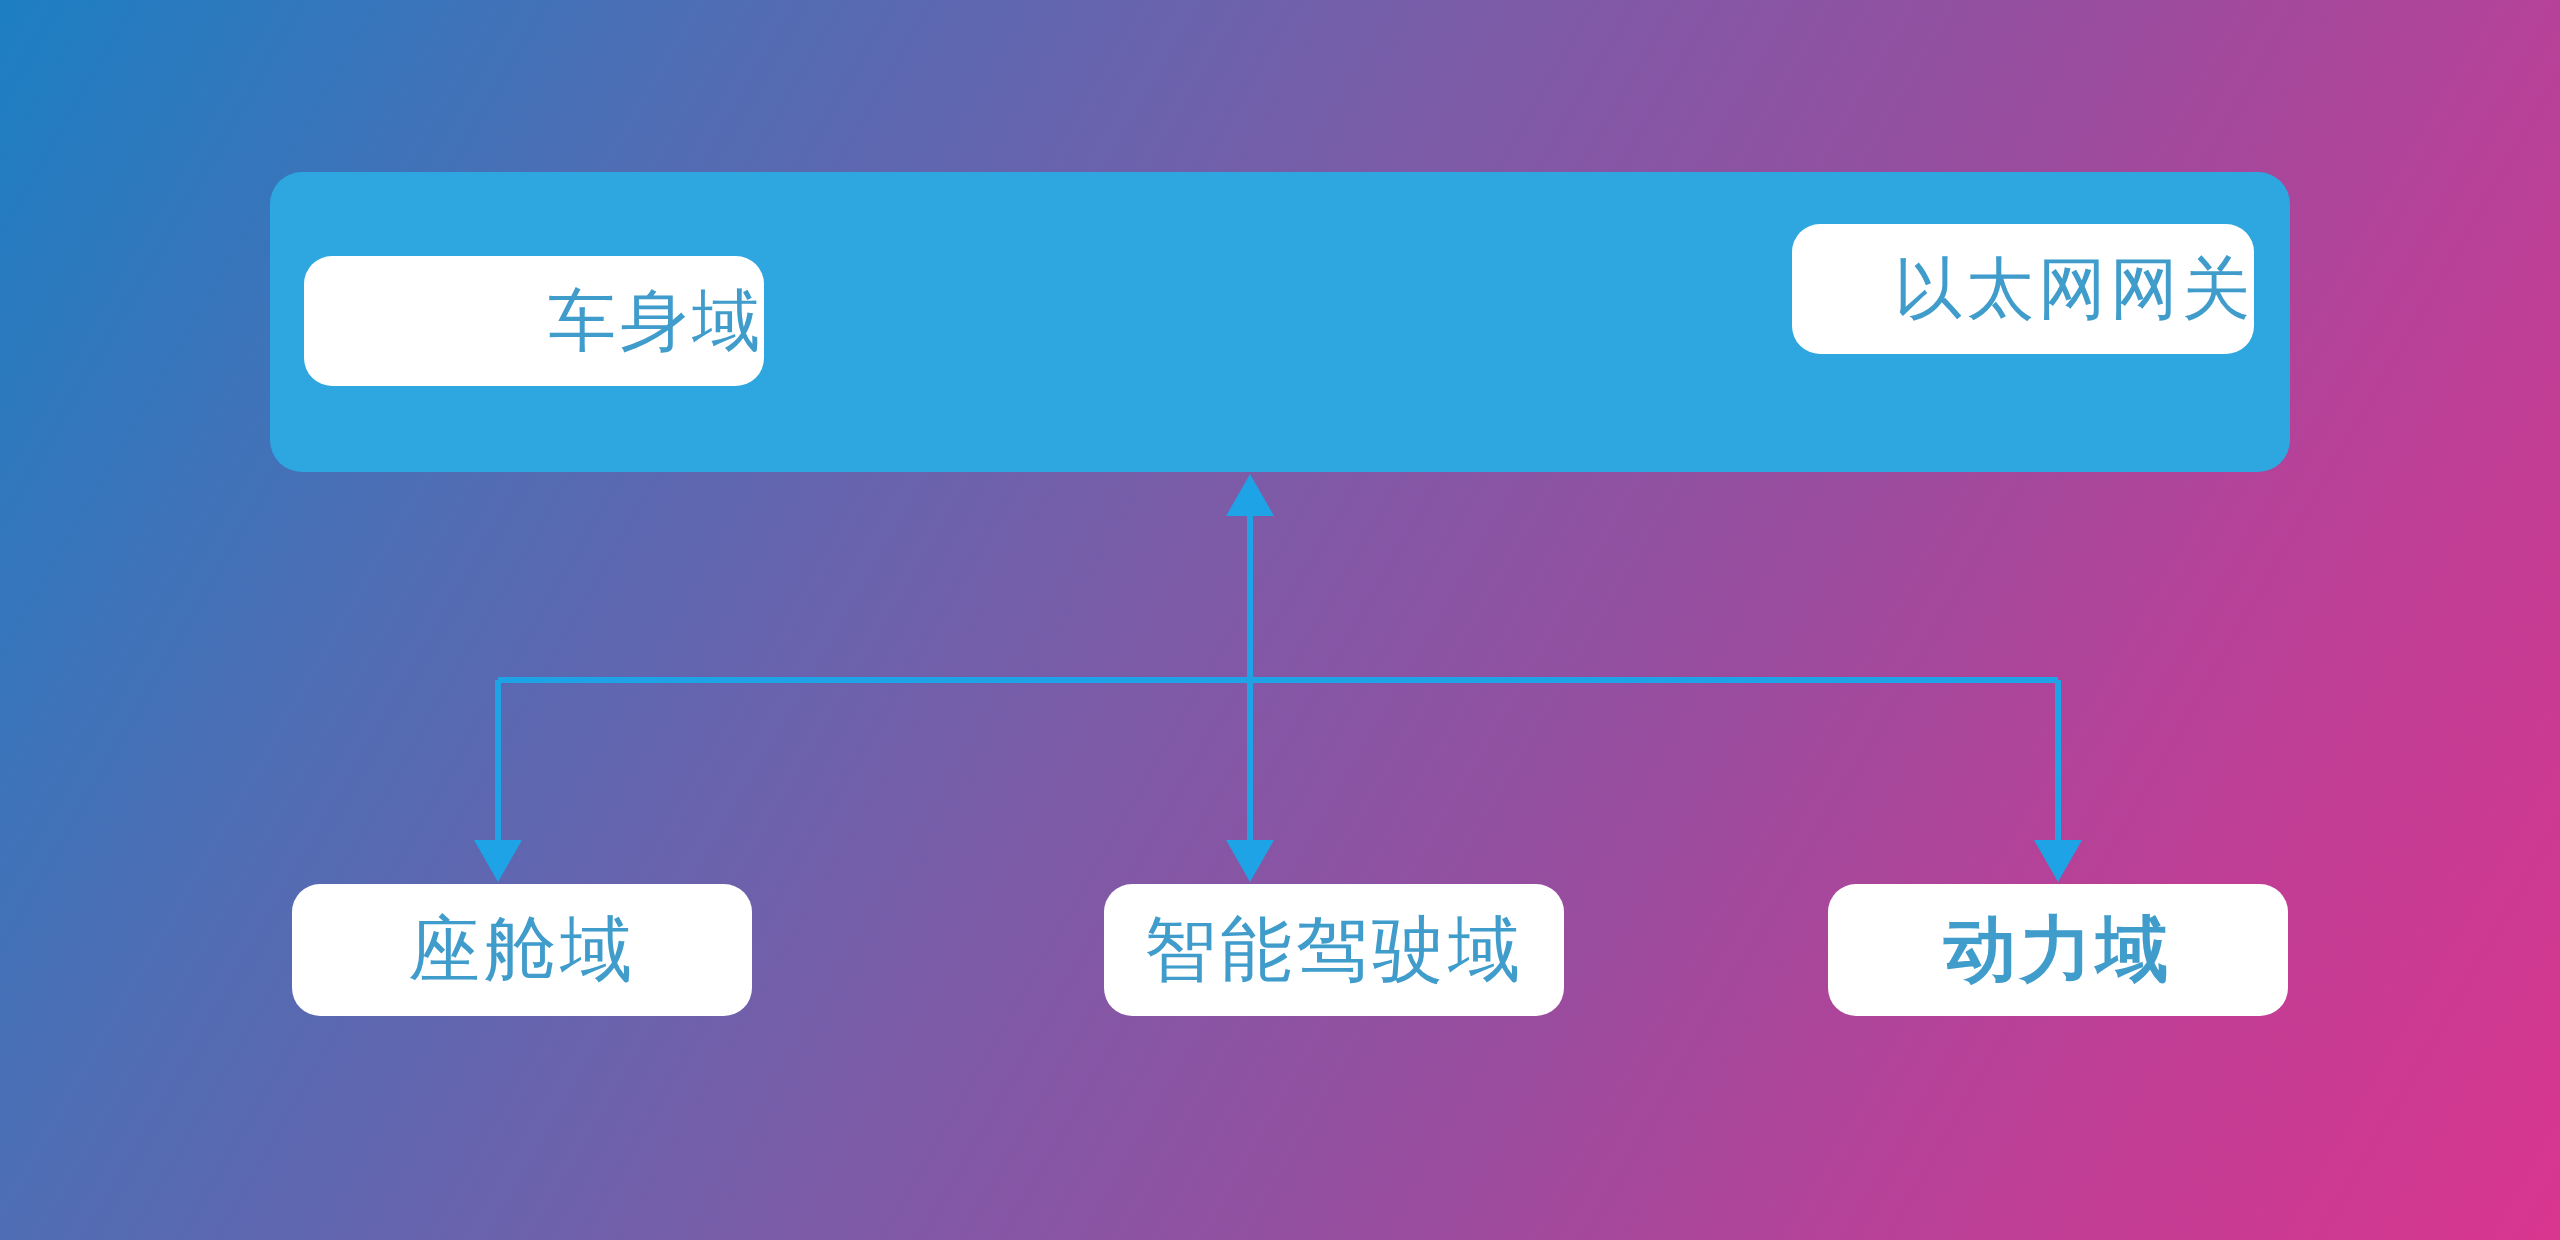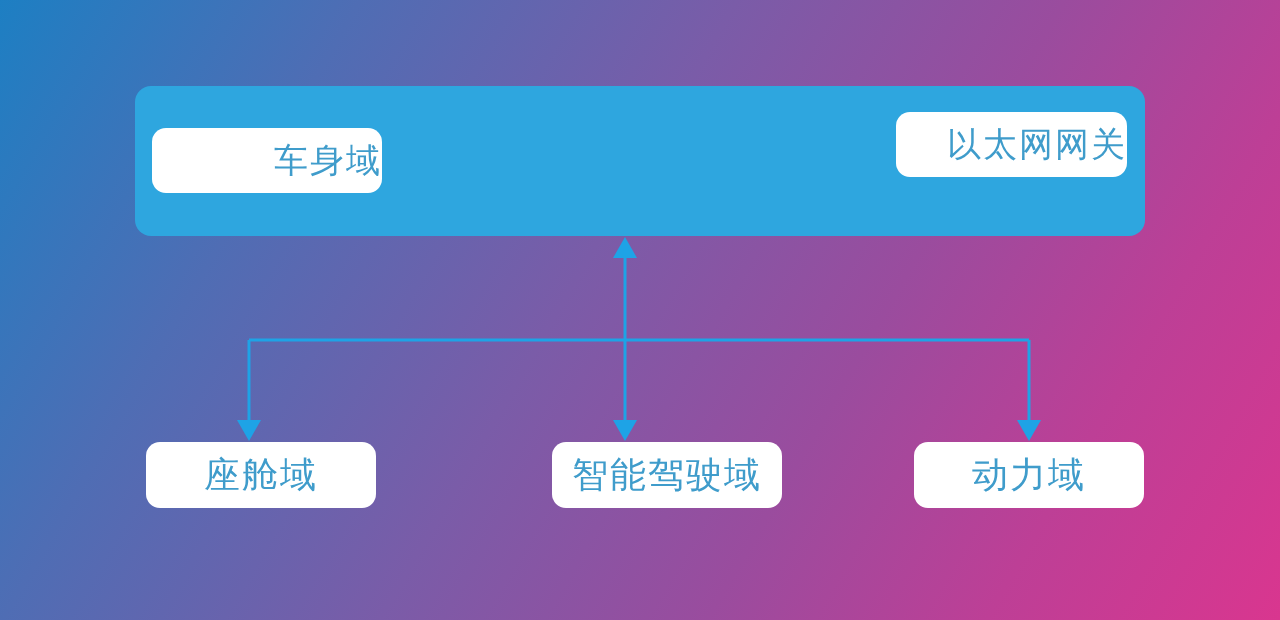--- a/index.html
+++ b/index.html
@@ -51,21 +51,21 @@
       display: flex;
       align-items: center;
       justify-content: center;
       color: #3f9ccb;
       font-size: 36px;
       letter-spacing: 2px;
       white-space: nowrap;
     }
     .bottom-box.b1 { left: 146px; }
     .bottom-box.b2 { left: 552px; }
-    .bottom-box.b3 { left: 914px; }
+    .bottom-box.b3 { left: 914px; font-weight: bold; }
     svg.connectors {
       position: absolute;
       left: 0; top: 0;
       width: 1280px; height: 620px;
       pointer-events: none;
     }
   </style>
 </head>
 <body>
 

